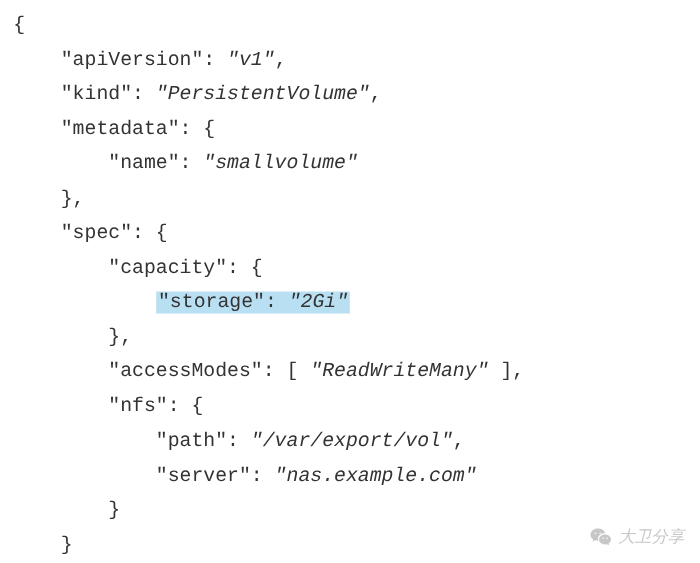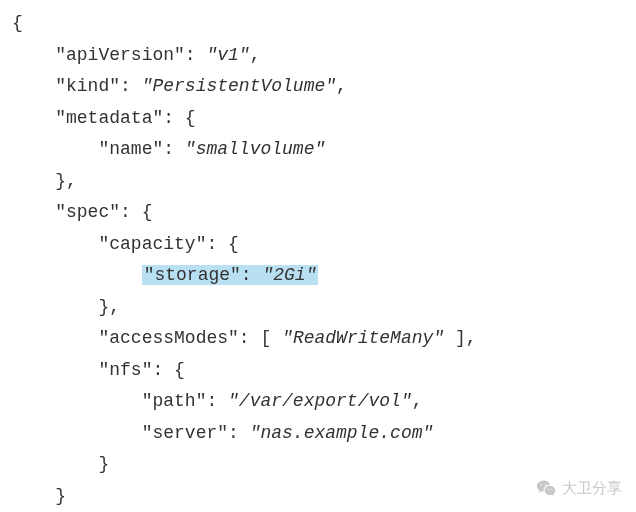--- a/index.html
+++ b/index.html
@@ -31,20 +31,21 @@
     position: absolute;
     right: 14px;
     bottom: 14px;
     display: flex;
     align-items: center;
     gap: 6px;
     opacity: 0.55;
     color: #9a9a9a;
     font-family: sans-serif;
     font-size: 15px;
+    font-style: italic;
   }
   .watermark .wm-icon {
     width: 20px;
     height: 20px;
   }
 </style>
 </head>
 <body>
 
 <pre class="code"><span>{</span>

